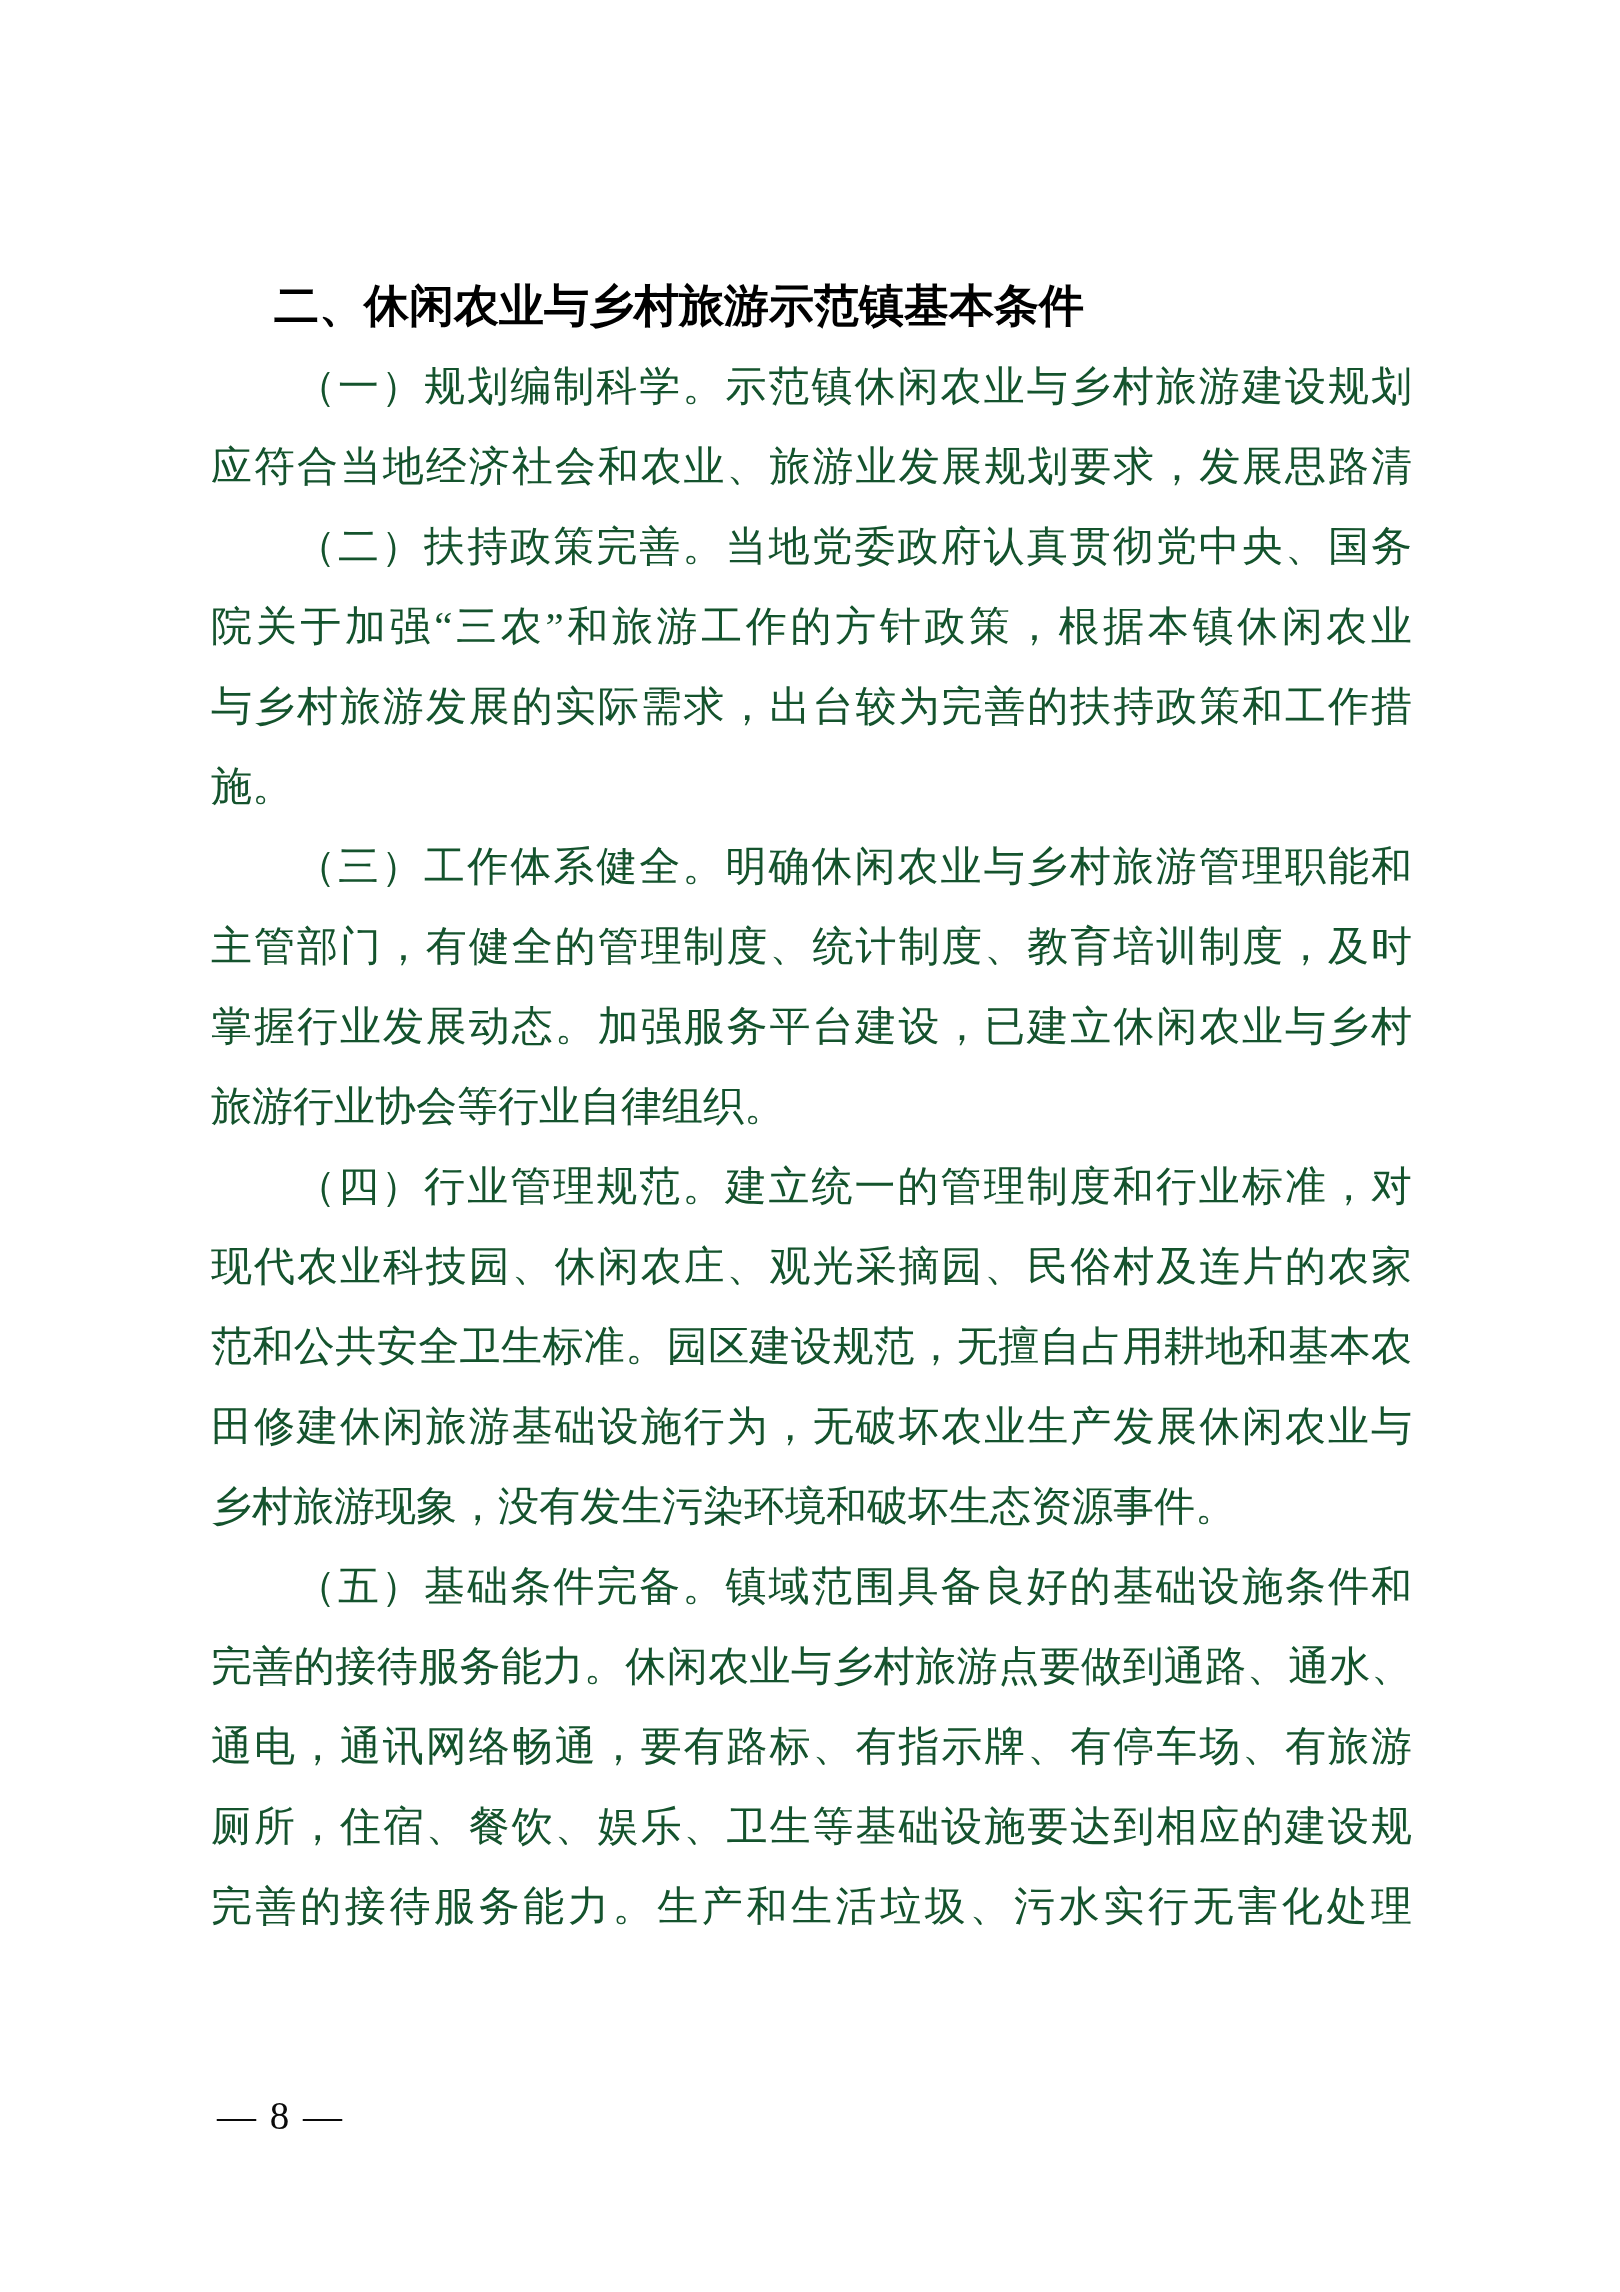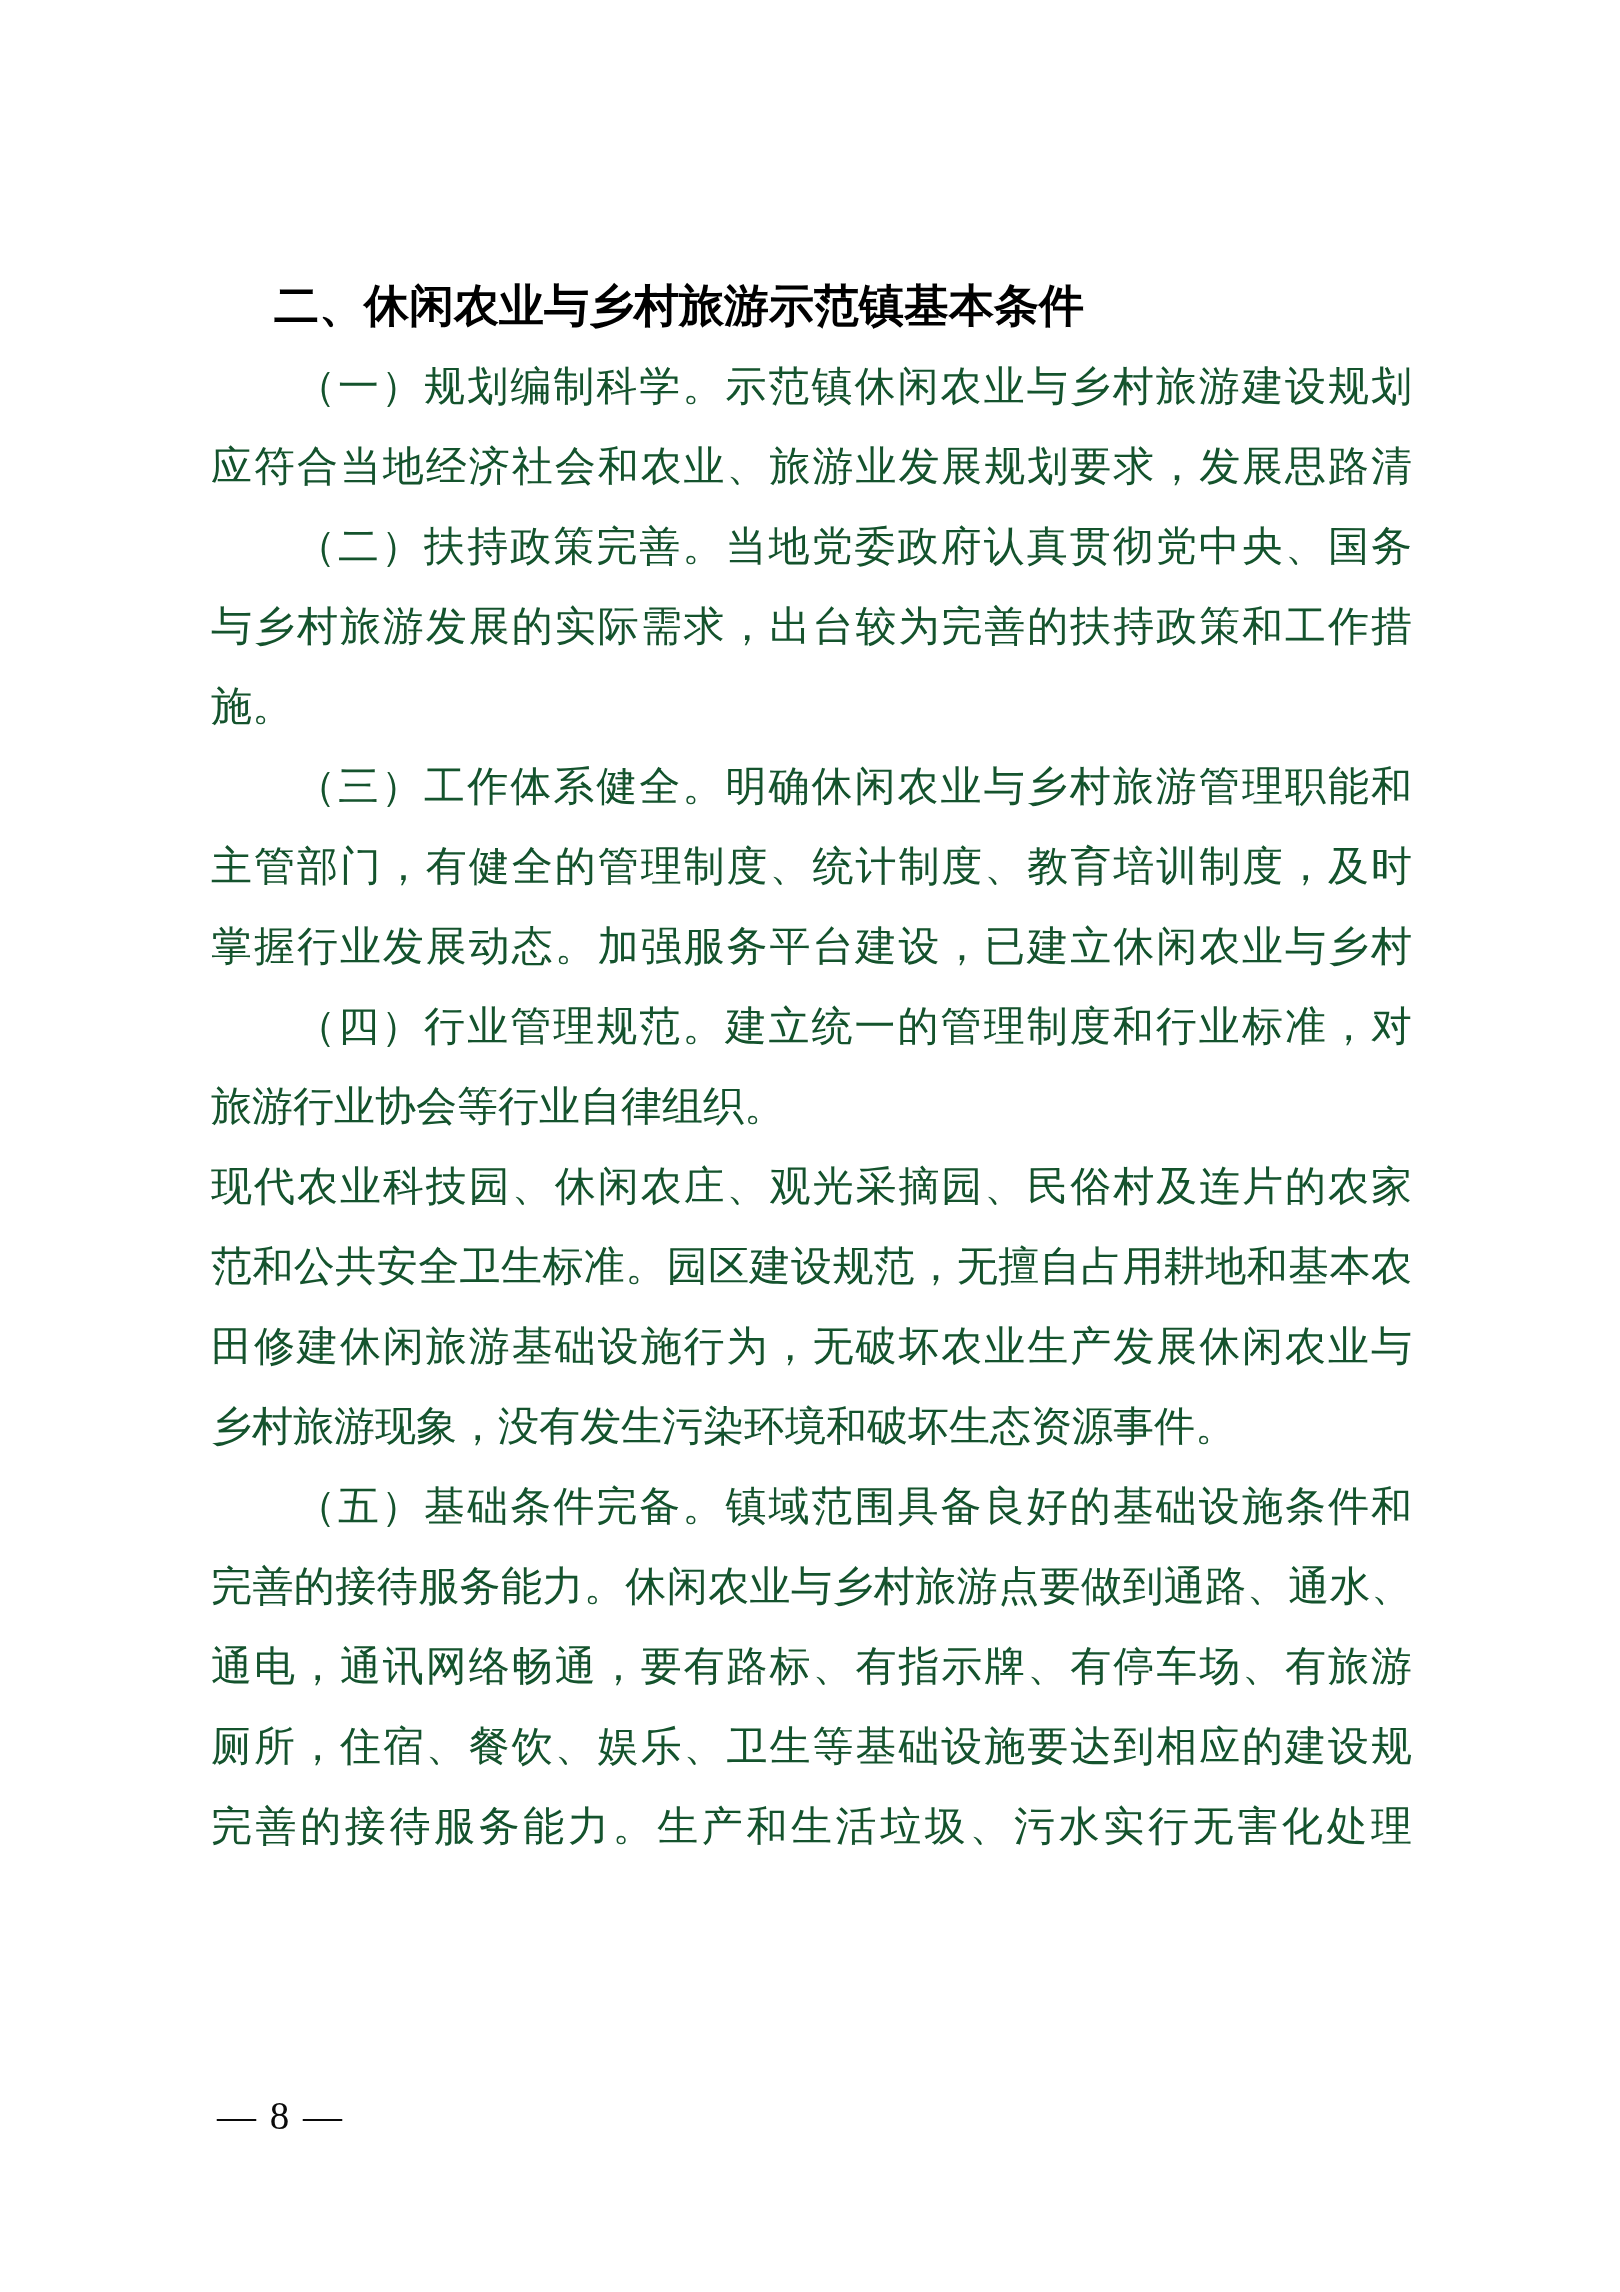--- a/index.html
+++ b/index.html
@@ -60,29 +60,30 @@
 </head>
 <body>
 
 <div class="doc">
   <h1 class="heading">二、休闲农业与乡村旅游示范镇基本条件</h1>
 
   <p class="line indent">（一）规划编制科学。示范镇休闲农业与乡村旅游建设规划</p>
   <p class="line">应符合当地经济社会和农业、旅游业发展规划要求，发展思路清</p>
 
   <p class="line indent">（二）扶持政策完善。当地党委政府认真贯彻党中央、国务</p>
+  <p class="line">院关于加强“三农”和旅游工作的方针政策，根据本镇休闲农业</p>
   <p class="line">与乡村旅游发展的实际需求，出台较为完善的扶持政策和工作措</p>
   <p class="line para-end">施。</p>
 
   <p class="line indent">（三）工作体系健全。明确休闲农业与乡村旅游管理职能和</p>
   <p class="line">主管部门，有健全的管理制度、统计制度、教育培训制度，及时</p>
   <p class="line">掌握行业发展动态。加强服务平台建设，已建立休闲农业与乡村</p>
+  <p class="line para-end">旅游行业协会等行业自律组织。</p>
+
   <p class="line indent">（四）行业管理规范。建立统一的管理制度和行业标准，对</p>
-
-  <p class="line para-end">旅游行业协会等行业自律组织。</p>
   <p class="line">现代农业科技园、休闲农庄、观光采摘园、民俗村及连片的农家</p>
   <p class="line">范和公共安全卫生标准。园区建设规范，无擅自占用耕地和基本农</p>
   <p class="line">田修建休闲旅游基础设施行为，无破坏农业生产发展休闲农业与</p>
   <p class="line para-end">乡村旅游现象，没有发生污染环境和破坏生态资源事件。</p>
 
   <p class="line indent">（五）基础条件完备。镇域范围具备良好的基础设施条件和</p>
   <p class="line">完善的接待服务能力。休闲农业与乡村旅游点要做到通路、通水、</p>
   <p class="line">通电，通讯网络畅通，要有路标、有指示牌、有停车场、有旅游</p>
   <p class="line">厕所，住宿、餐饮、娱乐、卫生等基础设施要达到相应的建设规</p>
   <p class="line">完善的接待服务能力。生产和生活垃圾、污水实行无害化处理</p>

